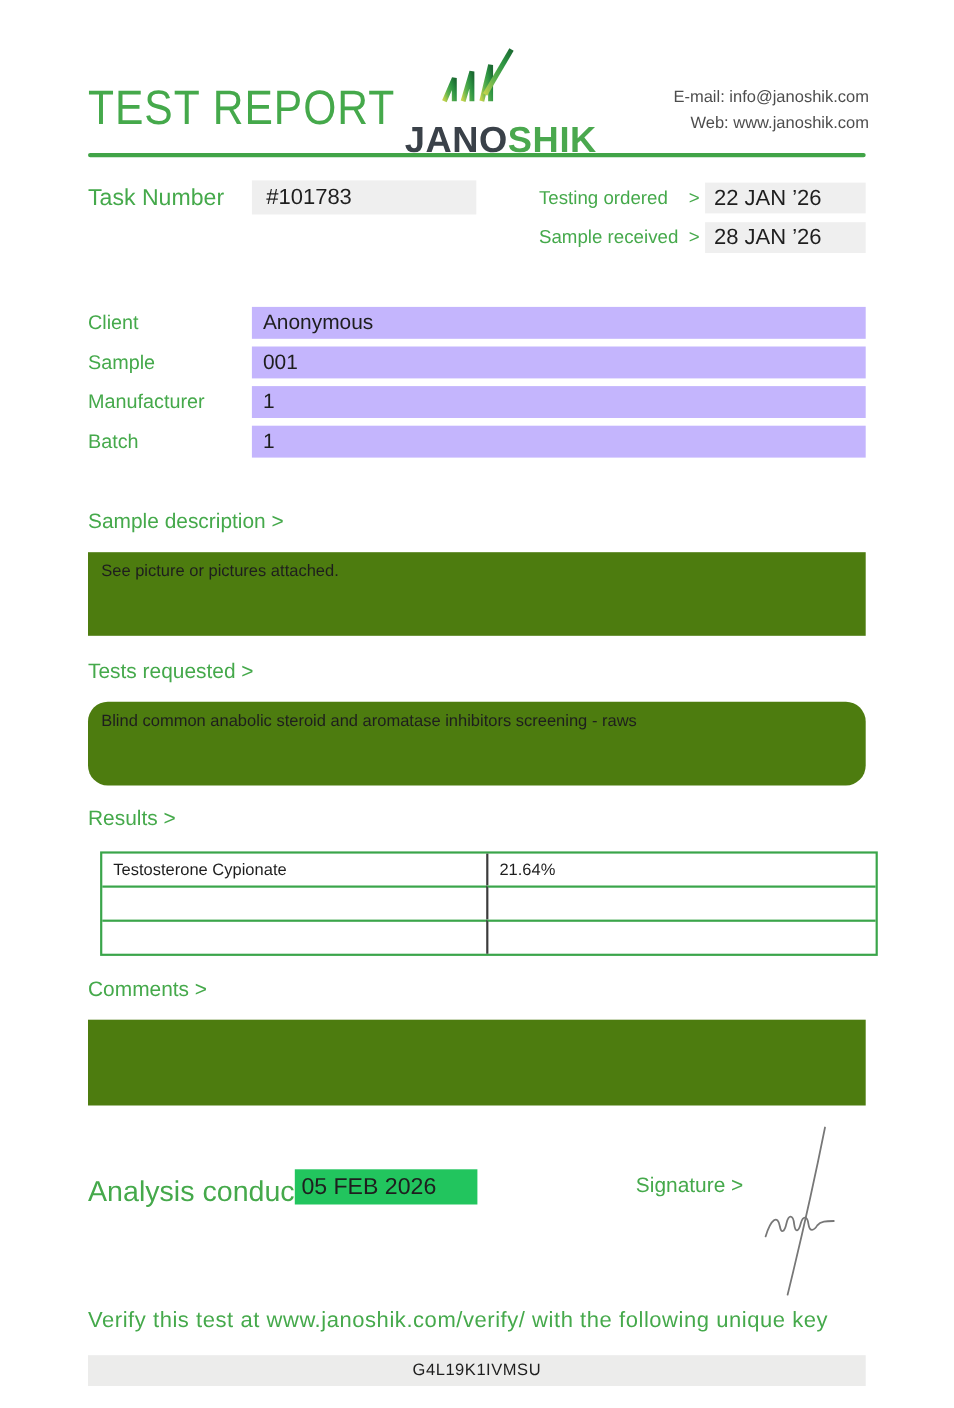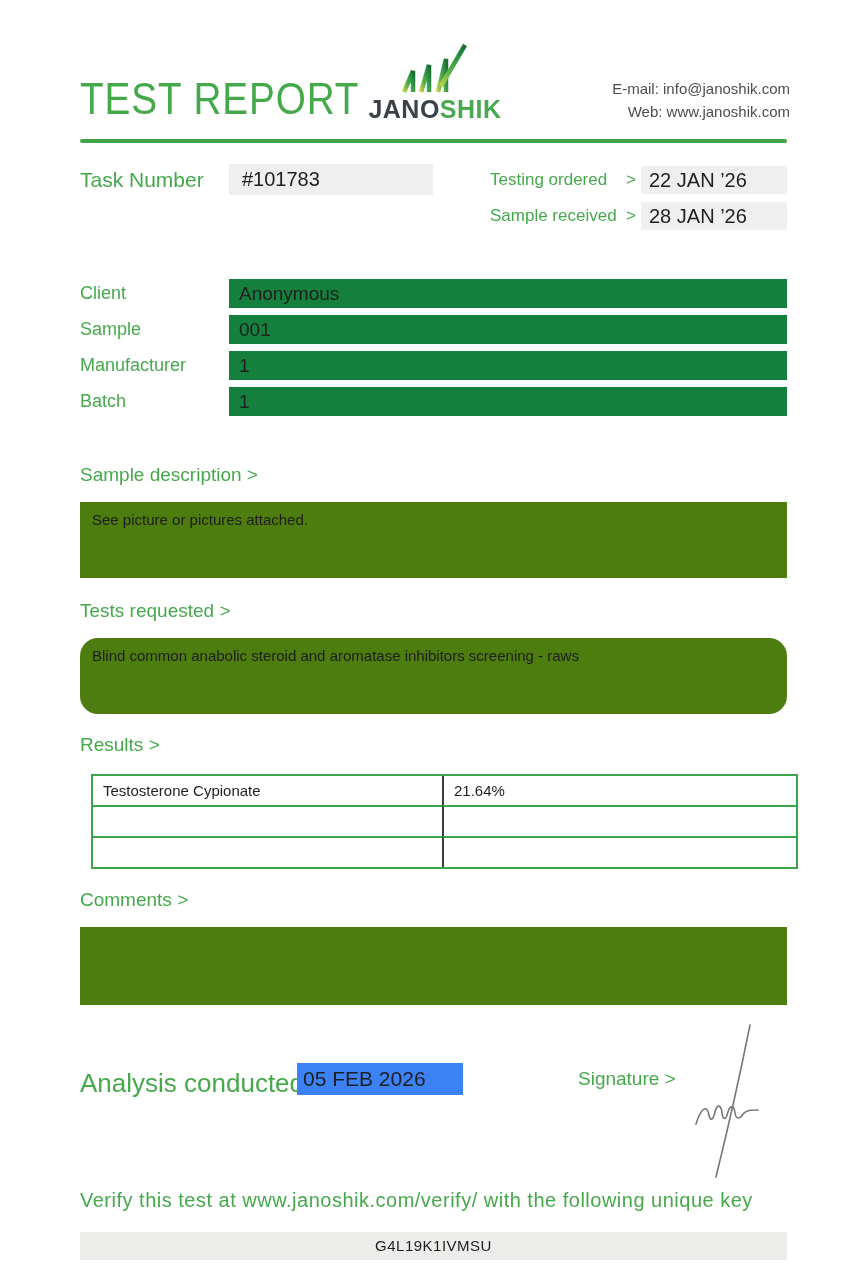--- a/index.html
+++ b/index.html
@@ -3,41 +3,41 @@
 <meta charset="utf-8">
 <style>
   html,body{margin:0;padding:0;background:#ffffff;}
   body{font-family:"Liberation Sans","DejaVu Sans",sans-serif;}
   #page{position:relative;width:867px;height:1280px;background:#ffffff;overflow:hidden;margin:0 auto;}
 
   
   .report-title{position:absolute;left:80px;top:74px;font-size:44px;font-weight:400;color:#45a94b;letter-spacing:1px;transform:scaleX(.88);transform-origin:left center;white-space:nowrap;}
   .logo-wrap{position:absolute;left:368px;top:42px;width:134px;text-align:center;}
   .logo-icon{display:block;margin:0 auto;}
-  .logo-text{font-size:25px;font-weight:bold;letter-spacing:.5px;margin-top:1px;white-space:nowrap;}
+  .logo-text{font-size:33px;font-weight:bold;letter-spacing:.5px;margin-top:14px;white-space:nowrap;}
   .logo-jano{color:#3a4149;}
   .logo-shik{color:#4aa84e;}
   .contact{position:absolute;right:77px;top:77px;text-align:right;font-size:15px;color:#4d4d4d;line-height:23px;white-space:nowrap;}
   .divider{position:absolute;left:80px;top:139px;width:707px;height:4px;background:#41a447;border-radius:2px;}
 
   
   .task-label{position:absolute;left:80px;top:168px;font-size:21px;color:#45a94b;white-space:nowrap;}
   .task-box{position:absolute;left:229px;top:164px;width:204px;height:31px;background:#efefef;}
   .task-box span{display:block;font-size:20px;line-height:31px;padding-left:13px;color:#1e1e1e;}
   .date-row{position:absolute;left:490px;width:297px;height:28px;display:flex;align-items:center;}
   .date-row .dlabel{width:131px;font-size:17px;color:#45a94b;white-space:nowrap;}
   .date-row .dsep{width:20px;font-size:17px;color:#45a94b;text-align:center;}
   .date-row .dbox{flex:1;height:28px;background:#efefef;font-size:20px;line-height:28px;padding-left:8px;color:#1e1e1e;white-space:nowrap;}
   #date-row-0{top:166px;}
   #date-row-1{top:202px;}
 
   
   .field-row{position:absolute;left:80px;width:707px;height:29px;}
   .field-row .flabel{position:absolute;left:0;top:0;font-size:18px;line-height:29px;color:#45a94b;white-space:nowrap;}
-  .field-row .fbox{position:absolute;left:149px;top:0;width:558px;height:29px;background:#15803d;}
+  .field-row .fbox{position:absolute;left:149px;top:0;width:558px;height:29px;background:#c4b5fd;}
   .field-row .fbox span{display:block;font-size:19px;line-height:29px;padding-left:10px;color:#1e1e1e;}
   #field-row-0{top:279px;}
   #field-row-1{top:315px;}
   #field-row-2{top:351px;}
   #field-row-3{top:387px;}
 
   
   .section-heading{position:absolute;left:80px;font-size:19px;color:#45a94b;white-space:nowrap;}
   .gray-box{position:absolute;left:80px;width:707px;background:#4d7c0f;}
   .gray-box .btext{display:block;padding:9px 12px;font-size:15px;color:#1e1e1e;}
@@ -50,21 +50,21 @@
   #comments-box{top:927px;height:78px;}
 
   
   .results-table{position:absolute;left:91px;top:774px;width:703px;border:2px solid #3aa54a;display:grid;grid-template-columns:349px 1fr;}
   .rcell{height:29px;line-height:29px;font-size:15px;padding-left:10px;color:#1e1e1e;border-top:2px solid #3aa54a;overflow:hidden;white-space:nowrap;}
   .rcell.first{border-top:none;}
   .rcell.vcol{border-left:2px solid #3c3c3c;}
 
   
   .analysis-label{position:absolute;left:80px;top:1068px;font-size:26px;color:#45a94b;white-space:nowrap;}
-  .analysis-box{position:absolute;left:268px;top:1063px;width:166px;height:32px;background:#3b82f6;margin-left:29px;}
+  .analysis-box{position:absolute;left:268px;top:1063px;width:166px;height:32px;background:#22c55e;}
   .analysis-box span{display:block;font-size:21px;line-height:32px;padding-left:6px;color:#1e1e1e;white-space:nowrap;}
   .signature-label{position:absolute;left:578px;top:1068px;font-size:19px;color:#45a94b;white-space:nowrap;}
   .signature-svg{position:absolute;left:690px;top:1022px;}
 
   
   .verify-text{position:absolute;left:80px;top:1189px;width:708px;font-size:20px;letter-spacing:.5px;color:#45a94b;white-space:nowrap;}
   .key-box{position:absolute;left:80px;top:1232px;width:707px;height:28px;background:#ececeb;text-align:center;}
   .key-box span{font-size:15px;line-height:28px;color:#1e1e1e;letter-spacing:.5px;}
 </style>
 </head>

